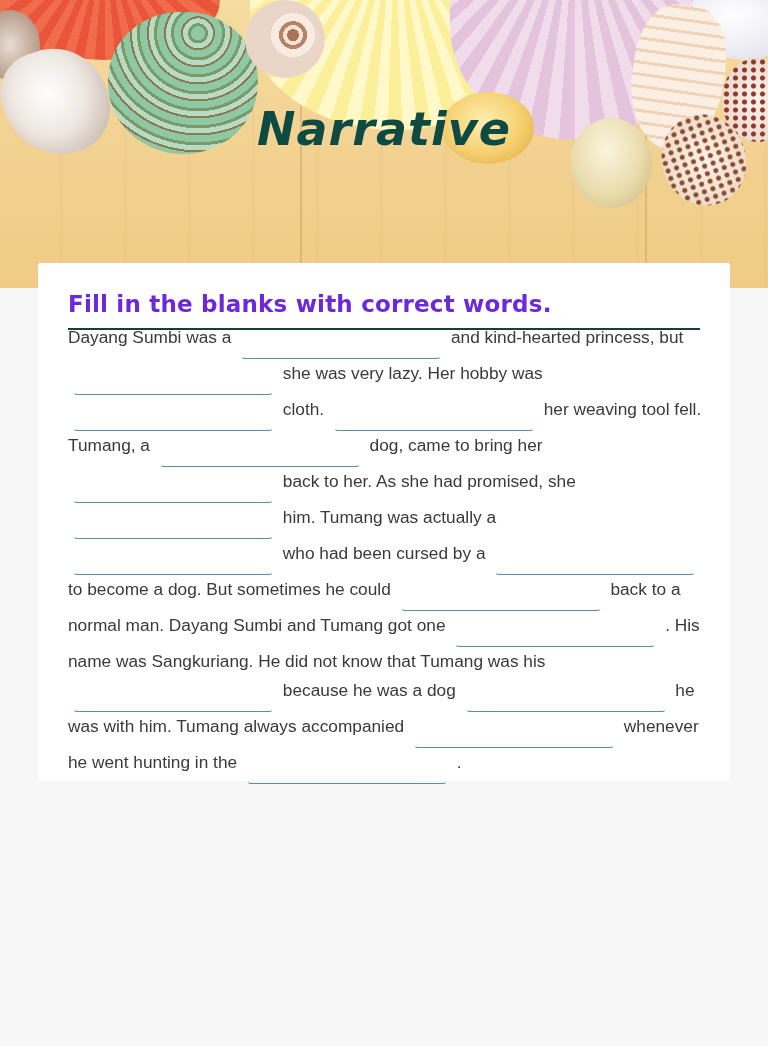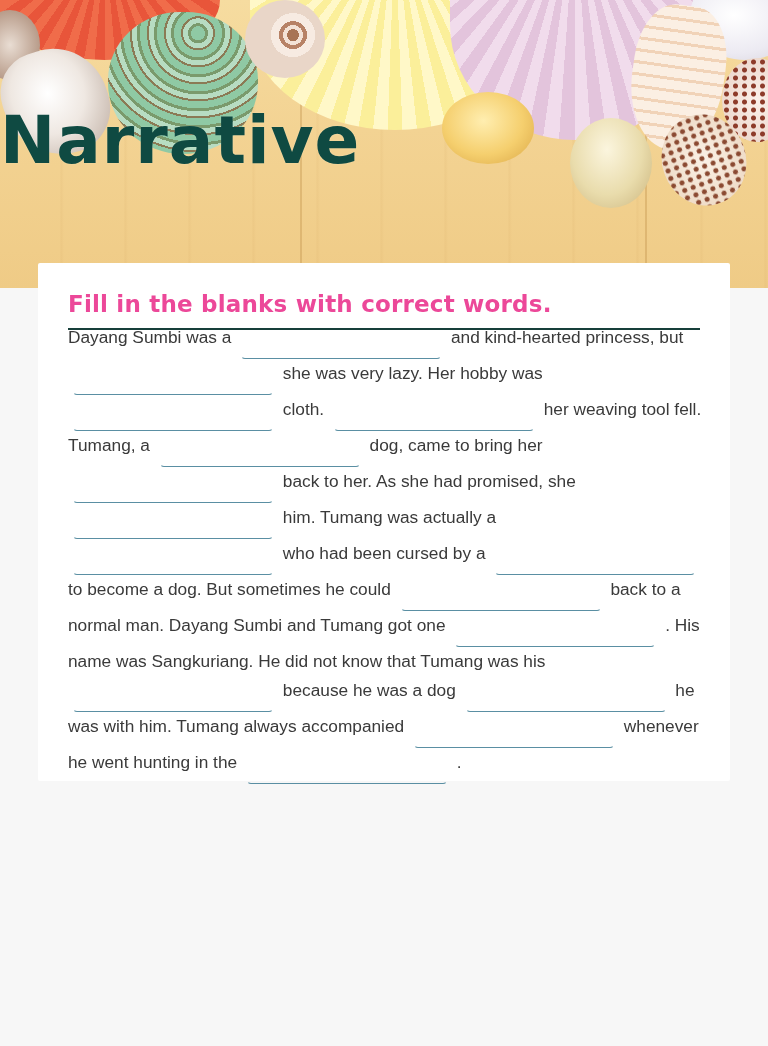--- a/index.html
+++ b/index.html
@@ -73,38 +73,39 @@
         radial-gradient(ellipse at 50% 50%, #fbf1e6 0%, #ead4bd 100%);
       border-radius: 50%; transform: rotate(-20deg); }
     .s-spot2 { left: 722px; top: 58px; width: 70px; height: 84px;
       background:
         radial-gradient(circle, #8d3b2a 2px, transparent 3px) 0 0/9px 8px,
         radial-gradient(ellipse at 50% 50%, #fbf0ea 0%, #e8d0c4 100%);
       border-radius: 50%; }
 
     .banner-title {
       position: absolute; left: 0; right: 0; top: 102px;
-      text-align: left;
+      text-align: center;
       font-family: "DejaVu Sans", sans-serif;
-      font-size: 66px; font-weight: bold; letter-spacing: 1px;
+      font-size: 46px; font-weight: bold; letter-spacing: 1px;
       color: #0f4a42;
       text-shadow: 0 0 2px rgba(255,255,255,0.25);
+      font-style: italic;
     }
 
     
     .card {
       position: absolute; left: 38px; top: 263px; width: 692px; height: 518px;
       background: #ffffff;
       border-radius: 2px;
     }
     .card-heading {
       position: absolute; left: 30px; top: 28px; width: 632px;
       font-family: "DejaVu Sans", sans-serif;
       font-size: 23px; font-weight: bold;
-      color: #ec4899;
+      color: #6d28d9;
       letter-spacing: 0.2px;
     }
     .card-rule {
       position: absolute; left: 30px; top: 65px; width: 632px; height: 2px;
       background: #173f3a;
     }
 
     .passage {
       position: absolute; left: 30px; top: 60px; width: 635px;
       font-family: "Liberation Sans", sans-serif;

